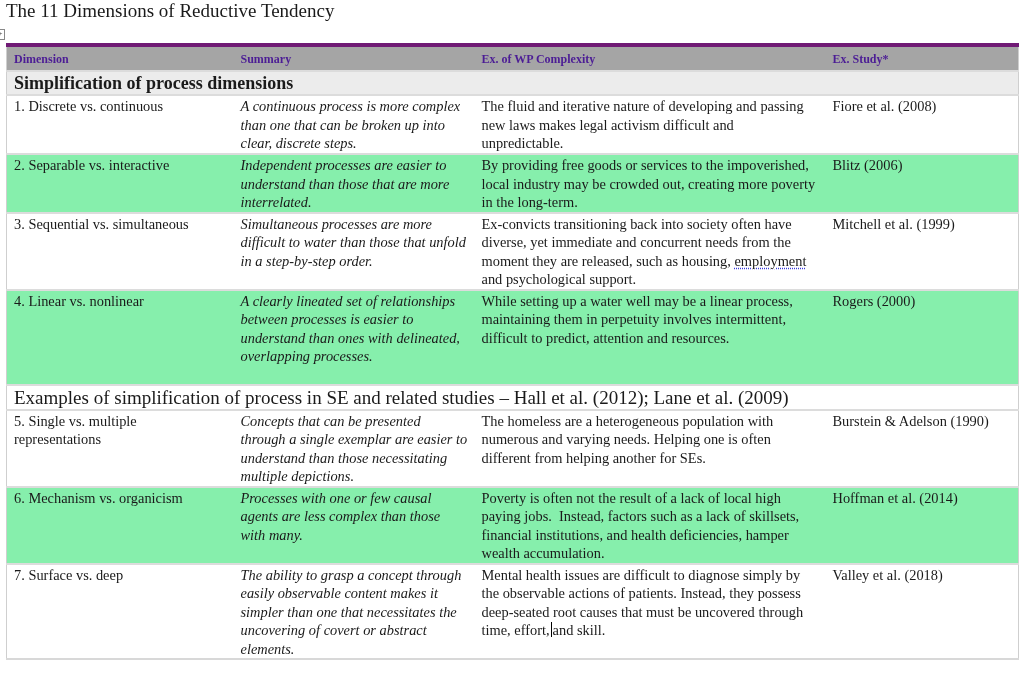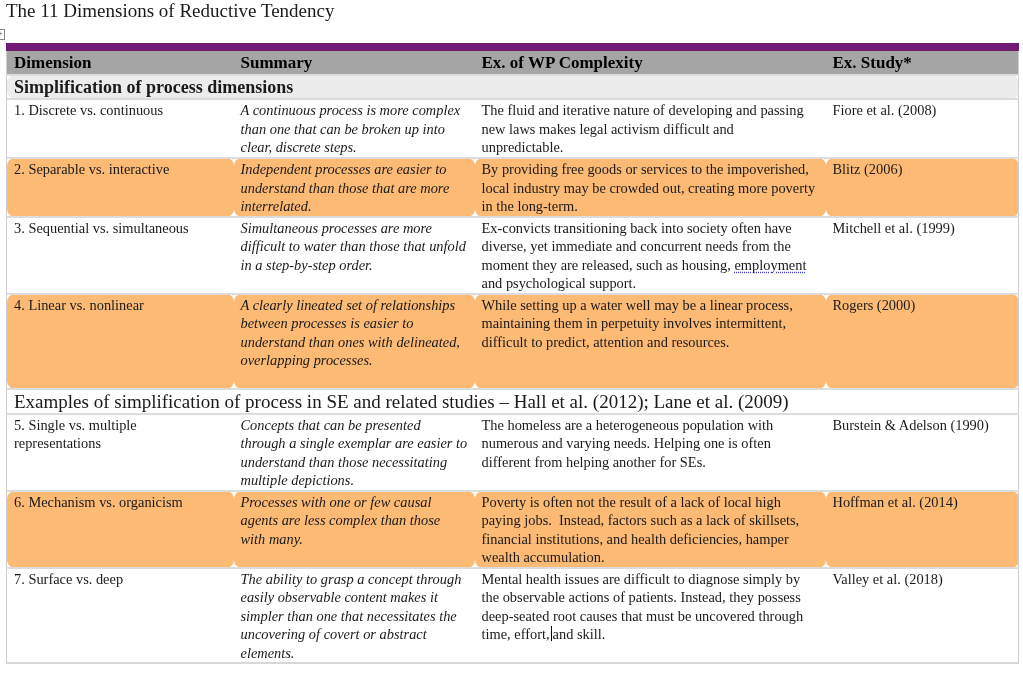--- a/index.html
+++ b/index.html
@@ -48,39 +48,38 @@
       border-left: 1px solid #cfcfcf;
       border-right: 1px solid #cfcfcf;
       border-bottom: 2px solid #d8d8d8;
     }
     table.dims col.c1 { width: 227px; }
     table.dims col.c2 { width: 241px; }
     table.dims col.c3 { width: 351px; }
     table.dims col.c4 { width: 193px; }
     th {
       background: #a5a5a5;
-      color: #000000;
+      color: #4c1d95;
       font-weight: bold;
-      font-size: 17px;
+      font-size: 12px;
       line-height: 22px;
       height: 22px;
       text-align: left;
       padding: 1px 7px 0 7px;
-      border-top: 8px solid #701a75;
+      border-top: 4px solid #701a75;
     }
     td {
       font-size: 14.4px;
       line-height: 18.5px;
       vertical-align: top;
       padding: 1px 7px 0 7px;
       border-top: 2px solid #dcdcdc;
-      border-radius: 8px;
     }
     tr.row-white td { background: #ffffff; }
-    tr.row-gray td { background: #fdba74; }
+    tr.row-gray td { background: #86efac; }
     td.summary { font-style: italic; }
     tr.section td {
       background: #ececec;
       font-weight: bold;
       font-size: 18px;
       line-height: 21px;
       padding-top: 1px;
       padding-bottom: 0;
     }
     tr.examples td {

